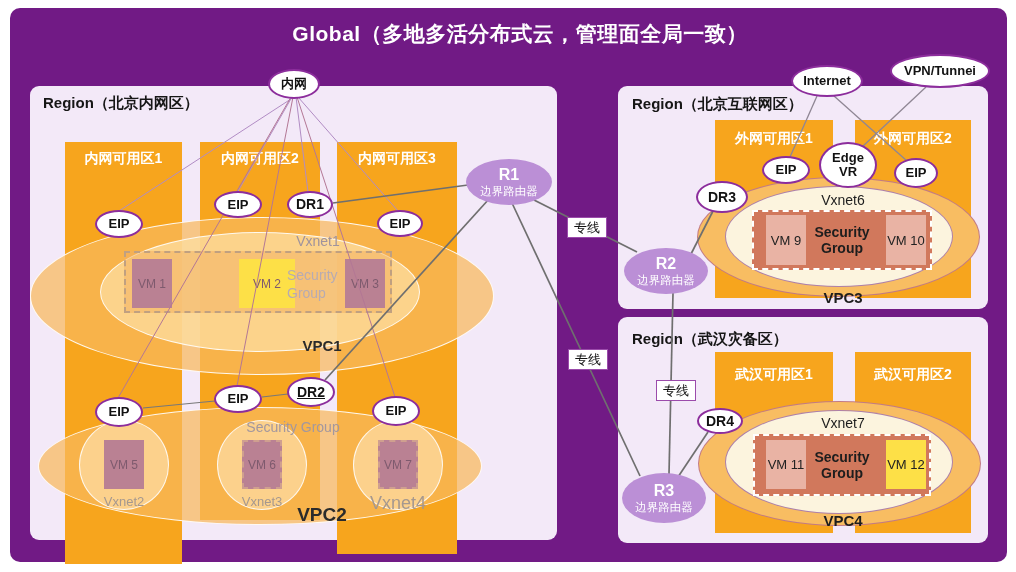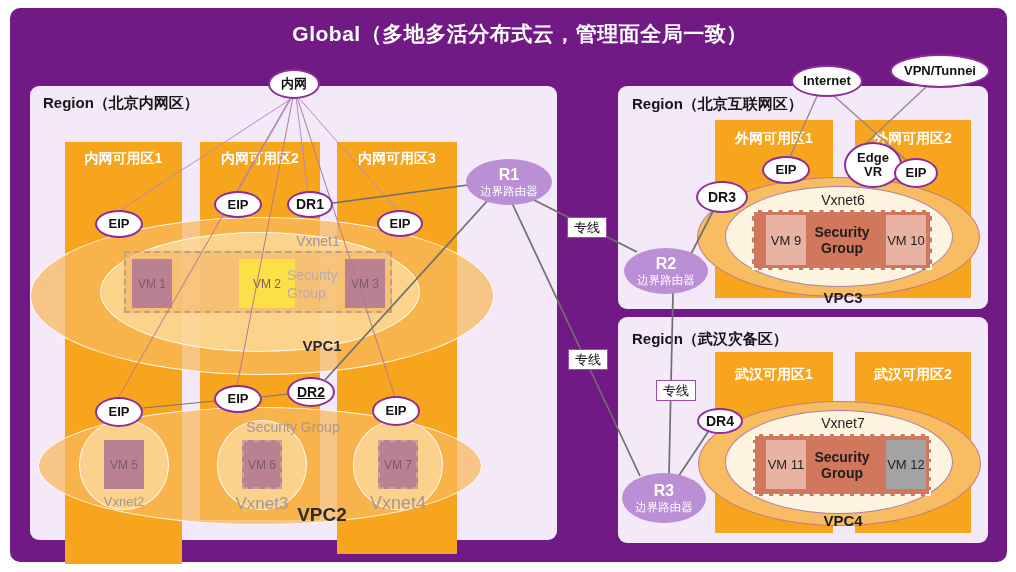--- a/index.html
+++ b/index.html
@@ -58,21 +58,21 @@
 
   <div class="ovl" style="left:38px;top:407px;width:444px;height:118px;background:rgba(248,184,92,.72);border:1px solid rgba(255,255,255,.9);"></div>
   <div class="ovl" style="left:79px;top:420px;width:90px;height:90px;background:rgba(252,212,148,.9);border:1px solid rgba(255,255,255,.85);"></div>
   <div class="ovl" style="left:217px;top:420px;width:90px;height:90px;background:rgba(252,212,148,.9);border:1px solid rgba(255,255,255,.85);"></div>
   <div class="ovl" style="left:353px;top:420px;width:90px;height:90px;background:rgba(252,212,148,.9);border:1px solid rgba(255,255,255,.85);"></div>
   <div class="lbl" style="left:293px;top:419px;color:#a3979e;font-size:14px;">Security Group</div>
   <div class="vm" style="left:104px;top:440px;width:40px;height:49px;background:#ba8193;color:#7e5a6e;">VM 5</div>
   <div class="vm" style="left:242px;top:440px;width:40px;height:49px;background:#ba8193;color:#7e5a6e;border:2px dashed #cf9f8f;">VM 6</div>
   <div class="vm" style="left:378px;top:440px;width:40px;height:49px;background:#ba8193;color:#7e5a6e;border:2px dashed #cf9f8f;">VM 7</div>
   <div class="lbl" style="left:124px;top:494px;color:#a5988f;font-size:13px;">Vxnet2</div>
-  <div class="lbl" style="left:262px;top:494px;color:#a5988f;font-size:17px;">Vxnet3</div>
+  <div class="lbl" style="left:262px;top:494px;color:#a5988f;font-size:13px;">Vxnet3</div>
   <div class="lbl" style="left:398px;top:493px;color:#a5988f;font-size:18px;">Vxnet4</div>
   <div class="lbl" style="left:322px;top:504px;color:#2b2b2b;font-size:19px;font-weight:600;">VPC2</div>
 
   <div class="region" style="left:618px;top:86px;width:370px;height:223px;">
     <div class="region-label" style="left:14px;top:9px;">Region（北京互联网区）</div>
   </div>
   <div class="zone" style="left:715px;top:120px;width:118px;height:178px;">
     <div class="zone-label" style="top:10px;">外网可用区1</div>
   </div>
   <div class="zone" style="left:855px;top:120px;width:116px;height:178px;">
@@ -97,21 +97,21 @@
   <div class="zone" style="left:855px;top:352px;width:116px;height:181px;">
     <div class="zone-label" style="top:14px;">武汉可用区2</div>
   </div>
   <div class="ovl" style="left:698px;top:401px;width:283px;height:125px;background:#f8bd62;border:1.5px solid rgba(150,70,160,.55);"></div>
   <div class="ovl" style="left:725px;top:410px;width:228px;height:104px;background:#fcf4de;border:1.5px solid rgba(120,50,135,.6);"></div>
   <div class="lbl" style="left:843px;top:415px;color:#1d1d1d;font-size:14px;">Vxnet7</div>
   <div class="sg" style="left:753px;top:434px;width:178px;height:62px;background:#d1785c;border:2px dashed #fff;">
     <div style="position:absolute;left:44px;right:44px;top:50%;transform:translateY(-50%);text-align:center;font-size:14px;font-weight:600;color:#1d1d1d;line-height:1.15;">Security Group</div>
   </div>
   <div class="vm" style="left:766px;top:440px;width:40px;height:49px;background:#e9b3a4;color:#222;font-size:13px;">VM 11</div>
-  <div class="vm" style="left:886px;top:440px;width:40px;height:49px;background:#a3a3a3;color:#222;font-size:13px;">VM 12</div>
+  <div class="vm" style="left:886px;top:440px;width:40px;height:49px;background:#fde047;color:#222;font-size:13px;">VM 12</div>
   <div class="lbl" style="left:843px;top:512px;color:#1d1d1d;font-size:15px;font-weight:600;">VPC4</div>
 
   <svg class="edges" width="1016" height="572">
 
     <line x1="294" y1="97" x2="119" y2="211" stroke="#b18cc4" stroke-width="1"></line>
     <line x1="292" y1="97" x2="237" y2="193" stroke="#b18cc4" stroke-width="1"></line>
     <line x1="296" y1="97" x2="308" y2="192" stroke="#b18cc4" stroke-width="1"></line>
     <line x1="298" y1="97" x2="398" y2="211" stroke="#b18cc4" stroke-width="1"></line>
 
     <line x1="291" y1="97" x2="118" y2="398" stroke="#b37795" stroke-width="1"></line>
@@ -142,21 +142,21 @@
   <div class="ell" style="left:214px;top:191px;width:48px;height:27px;">EIP</div>
   <div class="ell bold" style="left:287px;top:191px;width:46px;height:27px;">DR1</div>
   <div class="ell" style="left:377px;top:210px;width:46px;height:27px;">EIP</div>
 
   <div class="ell" style="left:95px;top:397px;width:48px;height:30px;">EIP</div>
   <div class="ell" style="left:214px;top:385px;width:48px;height:28px;">EIP</div>
   <div class="ell bold" style="left:287px;top:377px;width:48px;height:30px;text-decoration:underline;">DR2</div>
   <div class="ell" style="left:372px;top:396px;width:48px;height:30px;">EIP</div>
 
   <div class="ell" style="left:762px;top:156px;width:48px;height:28px;">EIP</div>
-  <div class="ell" style="left:844px;top:142px;width:58px;height:46px;padding:0 8px;">Edge VR</div>
+  <div class="ell" style="left:819px;top:142px;width:58px;height:46px;padding:0 8px;">Edge VR</div>
   <div class="ell" style="left:894px;top:158px;width:44px;height:30px;">EIP</div>
   <div class="ell bold" style="left:696px;top:181px;width:52px;height:32px;">DR3</div>
   <div class="ell bold" style="left:697px;top:408px;width:46px;height:26px;">DR4</div>
 
   <div class="router" style="left:466px;top:159px;width:86px;height:46px;">
     <div class="rname">R1</div>
     <div class="rsub">边界路由器</div>
   </div>
   <div class="router" style="left:624px;top:248px;width:84px;height:46px;">
     <div class="rname">R2</div>

